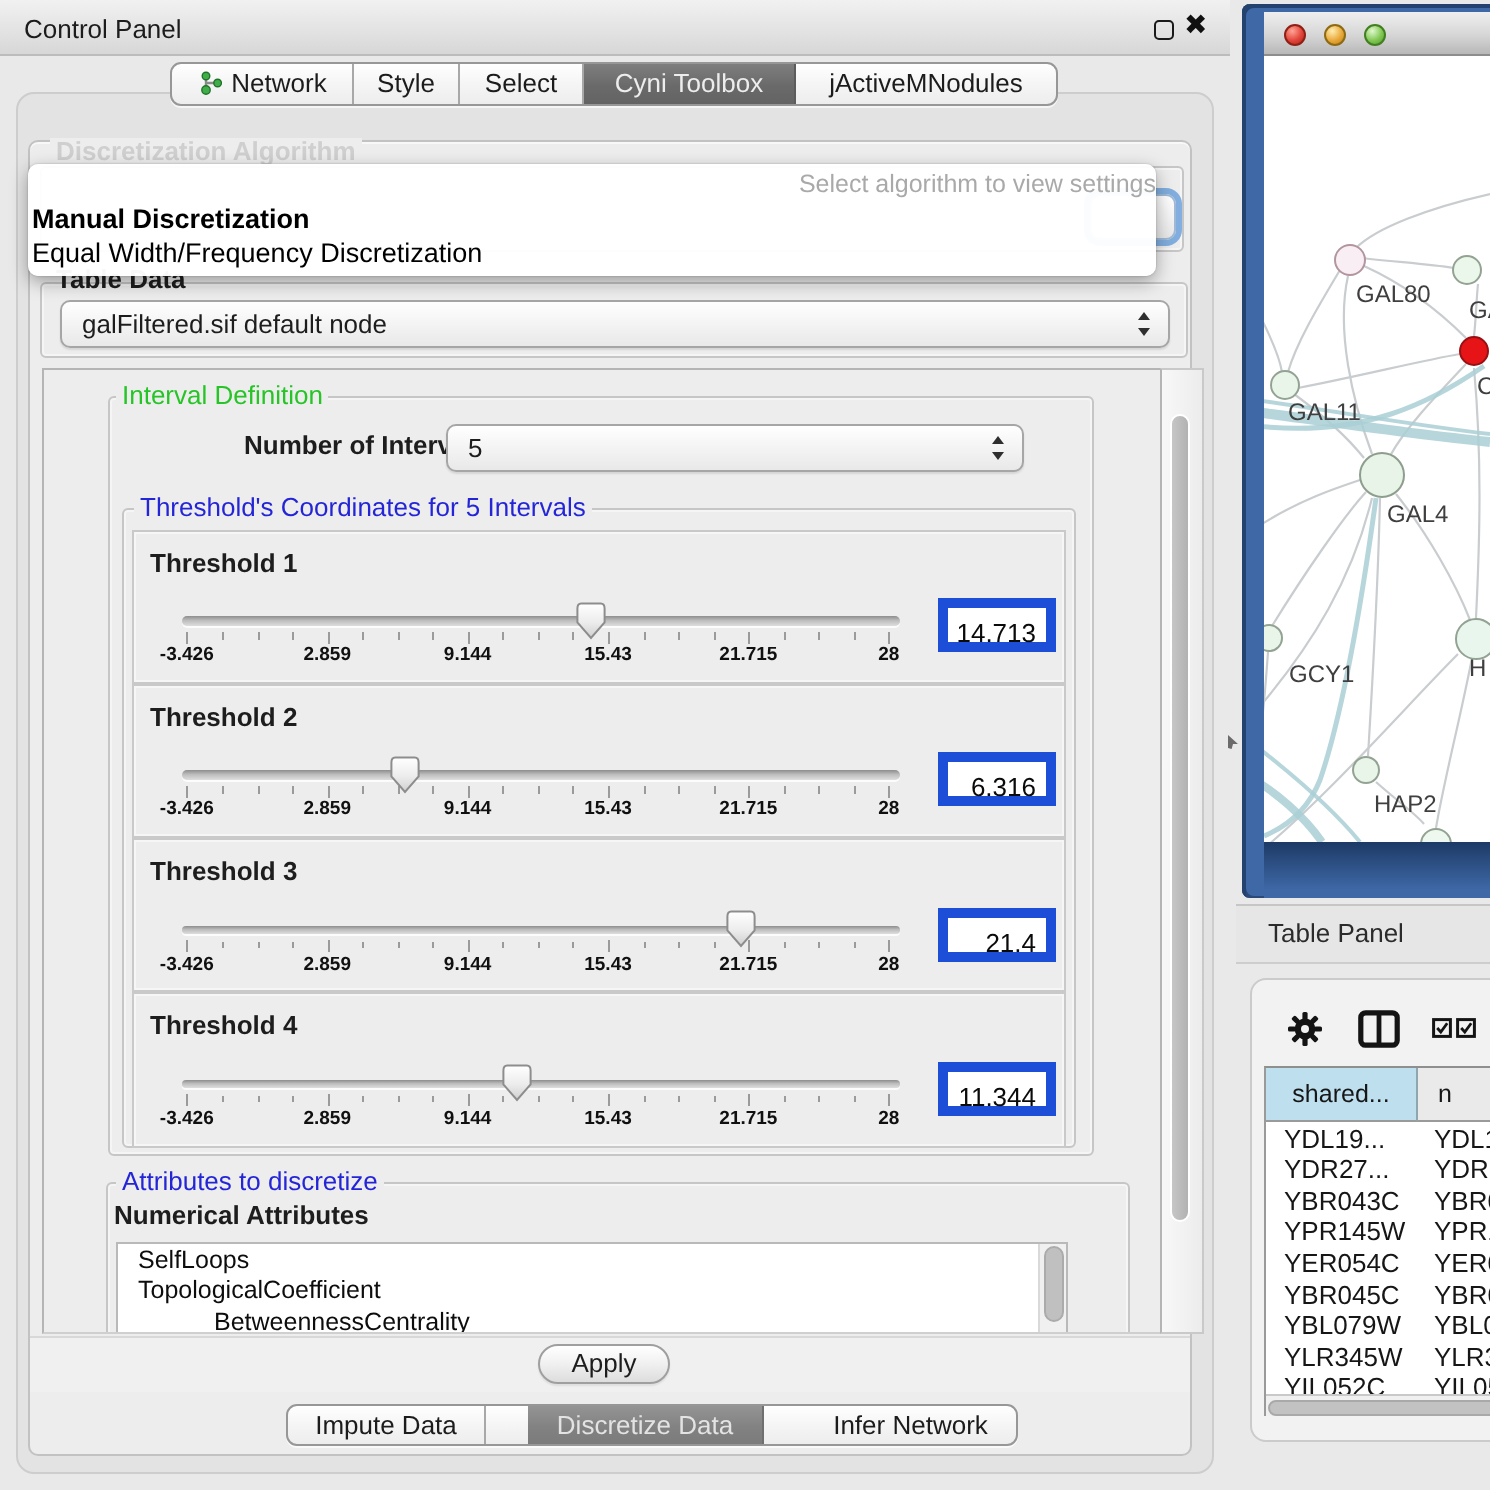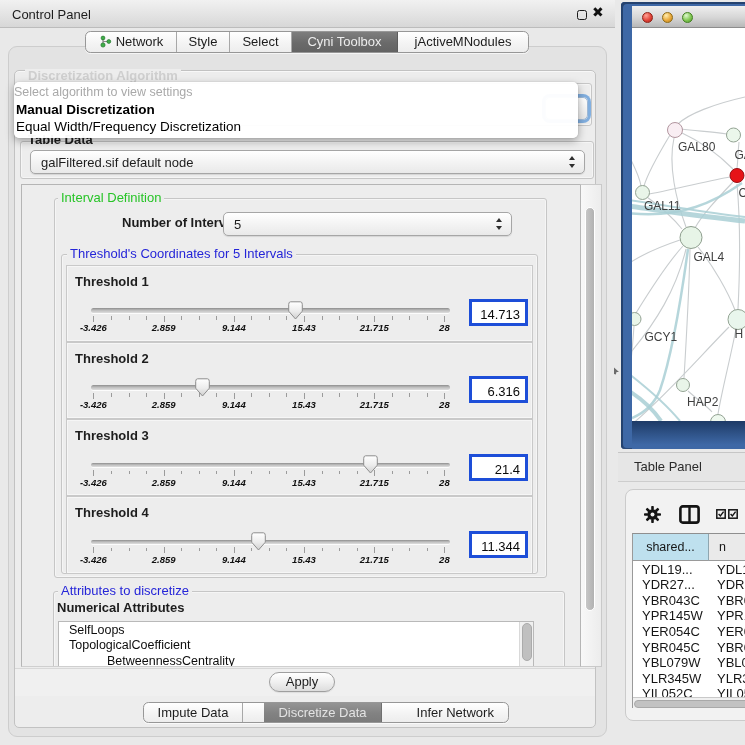--- a/index.html
+++ b/index.html
@@ -36,21 +36,21 @@
   
   .algo-group{left:20px;top:83px;width:572px;height:43px;}
   .algo-title{left:25px;top:69px;font-weight:bold;color:#cfcfcf;}
   .algo-combo{left:545px;top:97px;width:43px;height:23px;border-radius:5px;
      background:linear-gradient(#ffffff,#f3f3f3 50%,#e8e8e8);border:1px solid #9fb9d6;
      box-shadow:0 0 0 3px rgba(88,150,216,.72);}
 
   
   .popup{left:14px;top:82px;width:564px;height:56px;background:rgba(255,255,255,.965);border-radius:5px;
      box-shadow:0 3px 9px rgba(0,0,0,.34), 0 0 1px rgba(0,0,0,.25);z-index:40;}
-  .popup-prompt{position:absolute;left:0;top:2px;width:100%;height:17px;line-height:17px;text-align:left;
+  .popup-prompt{position:absolute;left:0;top:2px;width:100%;height:17px;line-height:17px;text-align:right;
      color:#a9a9a9;font-size:12.5px;}
   .popup-item{position:absolute;left:0;width:100%;height:17px;line-height:17px;padding-left:2px;font-size:13.5px;color:#000;}
   .popup-item.sel{font-weight:bold;}
 
   
   .tabledata-group{left:20px;top:141px;width:574px;height:38px;}
   .tabledata-title{left:25px;top:133px;font-weight:bold;color:#1e1e1e;background:transparent;}
 
   .aqua-combo{border-radius:5px;background:linear-gradient(#ffffff,#f4f4f4 48%,#e9e9e9);
      border:1px solid #a6a6a6;box-shadow:0 1px 1px rgba(0,0,0,.10);font-size:13px;}
@@ -78,24 +78,24 @@
   .noi-combo{left:201px;top:27px;width:289px;height:24px;}
   .thr-group{left:39px;top:69px;width:477px;height:320px;}
   .thr-title{left:45px;top:62px;color:#2525d8;background:#ededed;}
 
   .thr-row{position:absolute;left:44px;width:466.5px;height:77.3px;background:#ededed;
      border:1px solid #c9c9c9;box-shadow:inset 0 0 0 1px rgba(255,255,255,.5);}
   .thr-label{position:absolute;left:8px;top:8px;font-size:13px;font-weight:bold;}
   .thr-groove{position:absolute;left:24px;top:42.5px;width:359px;height:4.5px;border-radius:2.5px;
      background:linear-gradient(#8d8d8d,#bdbdbd 45%,#dedede);box-shadow:0 1px 0 rgba(255,255,255,.8);}
   .tick{position:absolute;width:1px;background:#9b9b9b;}
-  .tick-label{position:absolute;top:56.5px;transform:translateX(-50%);font-size:9.5px;font-weight:bold;color:#101010;white-space:nowrap;font-style:italic;}
+  .tick-label{position:absolute;top:56.5px;transform:translateX(-50%);font-size:9.5px;font-weight:bold;color:#101010;white-space:nowrap;}
   .thr-thumb{position:absolute;top:35px;width:15px;height:19px;}
   .thr-field{position:absolute;left:402px;top:33.5px;width:59px;height:27px;background:#ffffff;
-     border:3px solid #1d4ed8;font-size:13px;text-align:right;padding:0 5px 0 0;line-height:25px;color:#0a0a0a;}
+     border:5px solid #1d4ed8;font-size:13px;text-align:right;padding:0 5px 0 0;line-height:25px;color:#0a0a0a;}
 
   
   .attr-group{left:31px;top:406px;width:512px;height:90px;}
   .attr-title{left:36px;top:399px;color:#2525d8;background:#ededed;}
   .attr-sub{left:35px;top:415px;font-size:13px;font-weight:bold;}
   .attr-list{left:36px;top:436px;width:476px;height:60px;background:#ffffff;border:1px solid #b9b9b9;overflow:hidden;}
   .attr-item{position:absolute;left:0;width:100%;height:15.3px;line-height:15.3px;padding-left:10px;font-size:12.5px;color:#0d0d0d;}
   .attr-scroll{position:absolute;right:0;top:0;width:14px;height:100%;background:#f0f0f0;border-left:1px solid #d9d9d9;}
   .attr-thumb{position:absolute;left:1.5px;top:1px;width:10px;height:38px;background:#c0c0c0;border-radius:5px;border:1px solid #ababab;}
 

